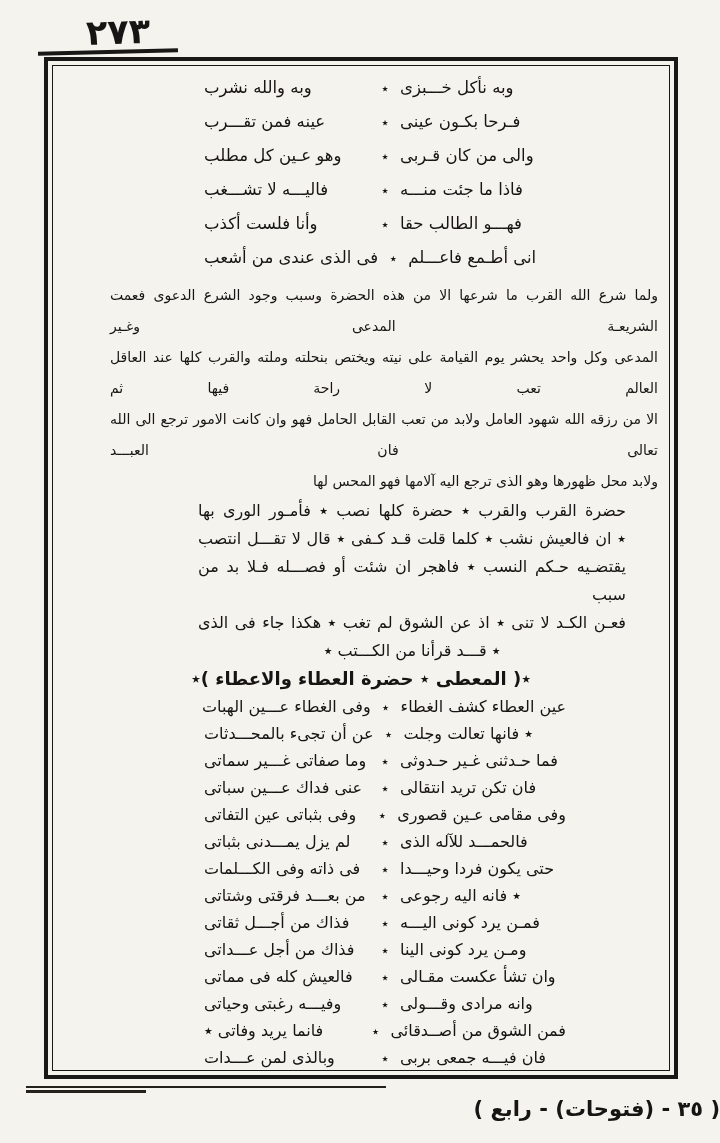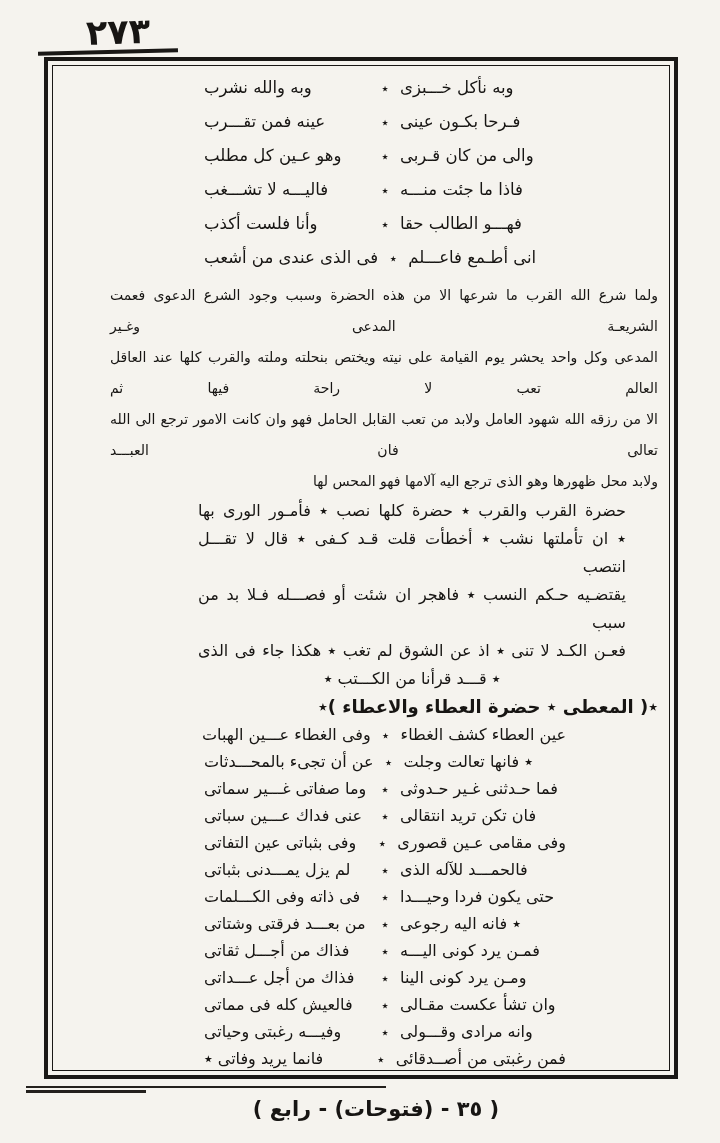--- a/index.html
+++ b/index.html
@@ -49,36 +49,36 @@
   .poem-center .center-line.short {
     text-align:left; text-align-last:center;
   }
 
   .prose { font-size:14px; margin-top:5px; }
   .prose-0 .prose-line { line-height:31px; }
   .prose-line { text-align:justify; text-align-last:justify; white-space:normal;margin-left:46px; }
   .prose-line.last { text-align-last:right; }
 
   .heading {
-    font-size:18px; font-weight:bold;
+    text-align:center; font-size:18px; font-weight:bold;
     line-height:26px; margin:1px 0 2px 0;
   }
 
   .bottom-rule {
     position:absolute; left:26px; top:1086px; width:360px; height:2px;
     background:#23201d;
   }
   .bottom-rule::after {
     content:""; position:absolute; left:0; top:4px; width:120px; height:3px;
     background:#23201d;
   }
 
   .footer {
     position:absolute; left:0; right:0; top:1097px;
-    text-align:center; font-size:21px; font-weight:bold;margin-left:32px;
+    font-size:21px; font-weight:bold;margin-left:32px;
   }
 </style>
 </head>
 <body>
 
 <div class="page">
 
   <div class="page-number">٢٧٣</div>
   <div class="page-number-rule"></div>
 
@@ -120,21 +120,21 @@
 
       <div class="prose prose-0">
           <div class="prose-line">ولما شرع الله القرب ما شرعها الا من هذه الحضرة وسبب وجود الشرع الدعوى فعمت الشريعـة المدعى وغـير</div>
           <div class="prose-line">المدعى وكل واحد يحشر يوم القيامة على نيته ويختص بنحلته وملته والقرب كلها عند العاقل العالم تعب لا راحة فيها ثم</div>
           <div class="prose-line">الا من رزقه الله شهود العامل ولابد من تعب القابل الحامل فهو وان كانت الامور ترجع الى الله تعالى فان العبـــد</div>
           <div class="prose-line last">ولابد محل ظهورها وهو الذى ترجع اليه آلامها فهو المحس لها</div>
         </div>
 
       <div class="poem poem-center">
           <div class="center-line">حضرة القرب والقرب ٭ حضرة كلها نصب ٭ فأمـور الورى بها</div>
-          <div class="center-line">٭ ان تأملتها نشب ٭ أخطأت قلت قـد كـفى ٭ قال لا تقـــل انتصب</div>
+          <div class="center-line">٭ ان فالعيش نشب ٭ كلما قلت قـد كـفى ٭ قال لا تقـــل انتصب</div>
           <div class="center-line">يقتضـيه حـكم النسب ٭ فاهجر ان شئت أو فصـــله فـلا بد من سبب</div>
           <div class="center-line">فعـن الكـد لا تنى ٭ اذ عن الشوق لم تغب ٭ هكذا جاء فى الذى</div>
           <div class="center-line short">٭ قـــد قرأنا من الكـــتب ٭</div>
         </div>
 
       <div class="heading">٭( المعطى ٭ حضرة العطاء والاعطاء )٭</div>
 
       <div class="poem poem-pair poem2">
           <div class="prow">
             <span class="h1">عين العطاء كشف الغطاء</span>
@@ -190,21 +190,21 @@
             <span class="h1">وان تشأ عكست مقـالى</span>
             <span class="star">٭</span>
             <span class="h2">فالعيش كله فى مماتى</span>
           </div>
           <div class="prow">
             <span class="h1">وانه مرادى وقـــولى</span>
             <span class="star">٭</span>
             <span class="h2">وفيـــه رغبتى وحياتى</span>
           </div>
           <div class="prow">
-            <span class="h1">فمن رغبتى من أصــدقائى</span>
+            <span class="h1">فمن الشوق من أصــدقائى</span>
             <span class="star">٭</span>
             <span class="h2">فانما يريد وفاتى ٭</span>
           </div>
           <div class="prow">
             <span class="h1">فان فيـــه جمعى بربى</span>
             <span class="star">٭</span>
             <span class="h2">وبالذى لمن عـــدات</span>
           </div>
         </div>
 

